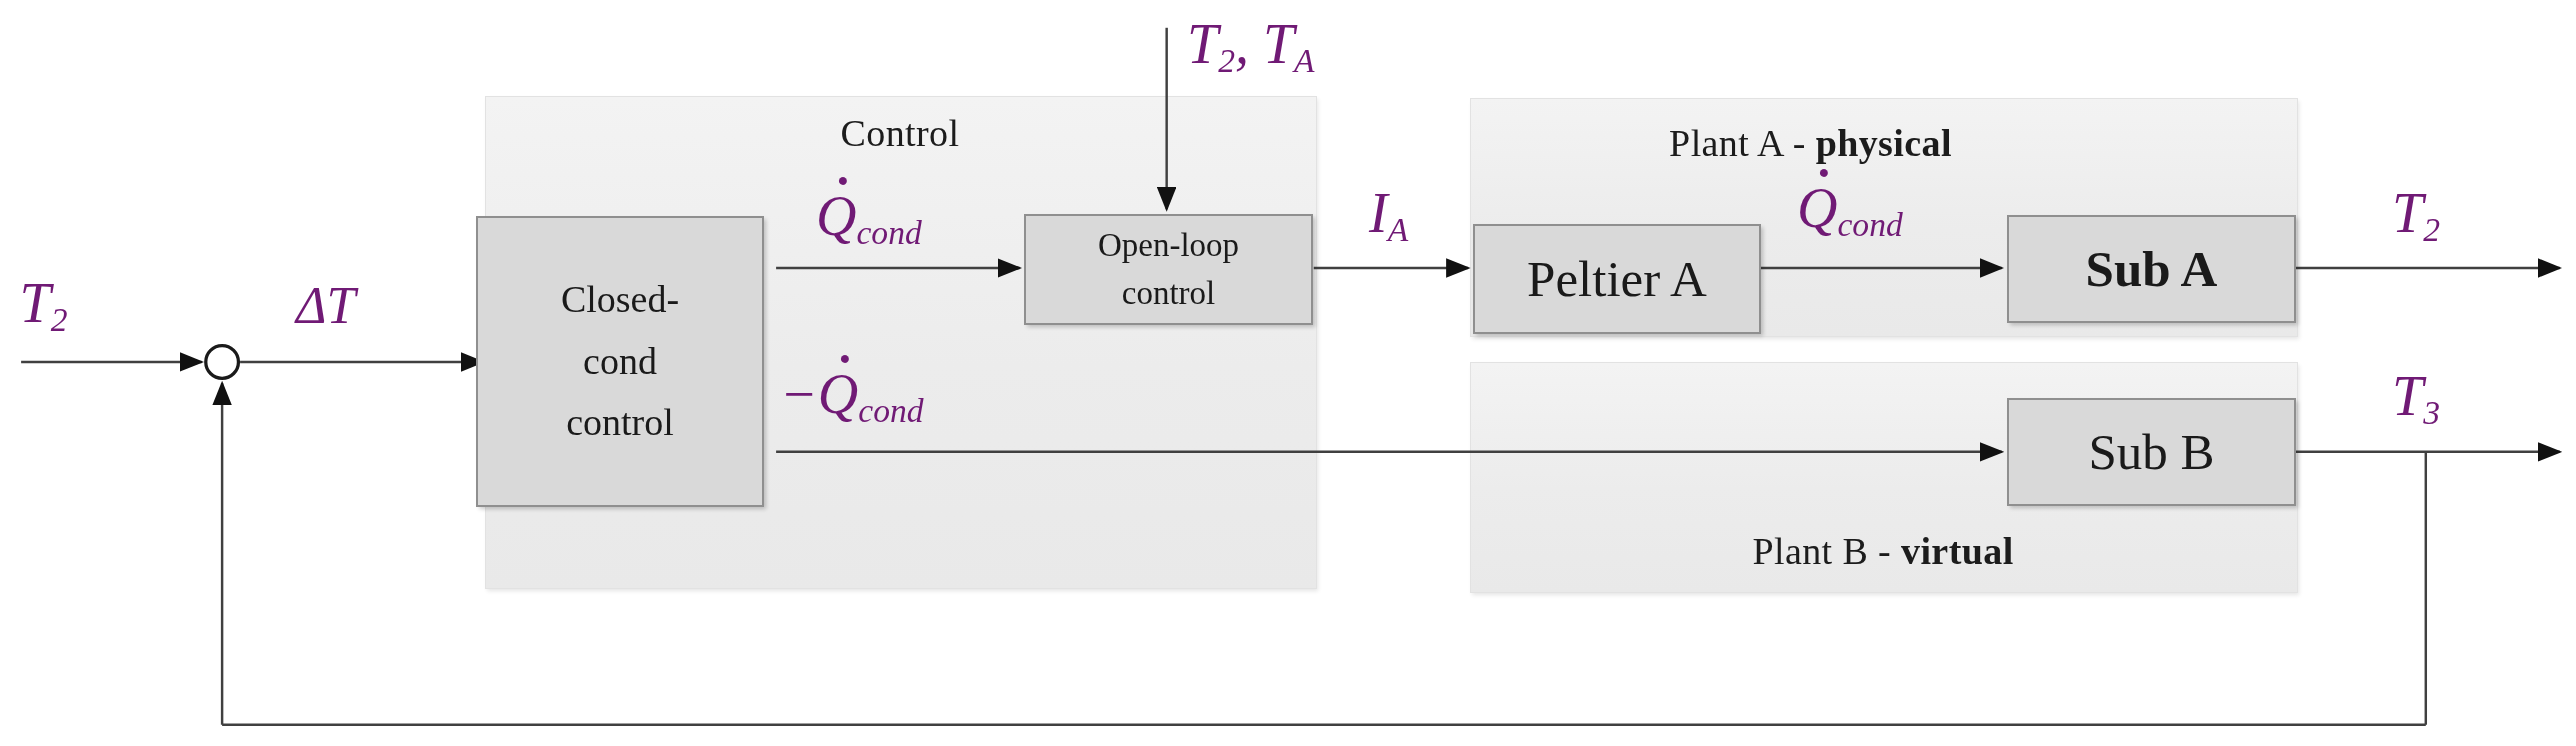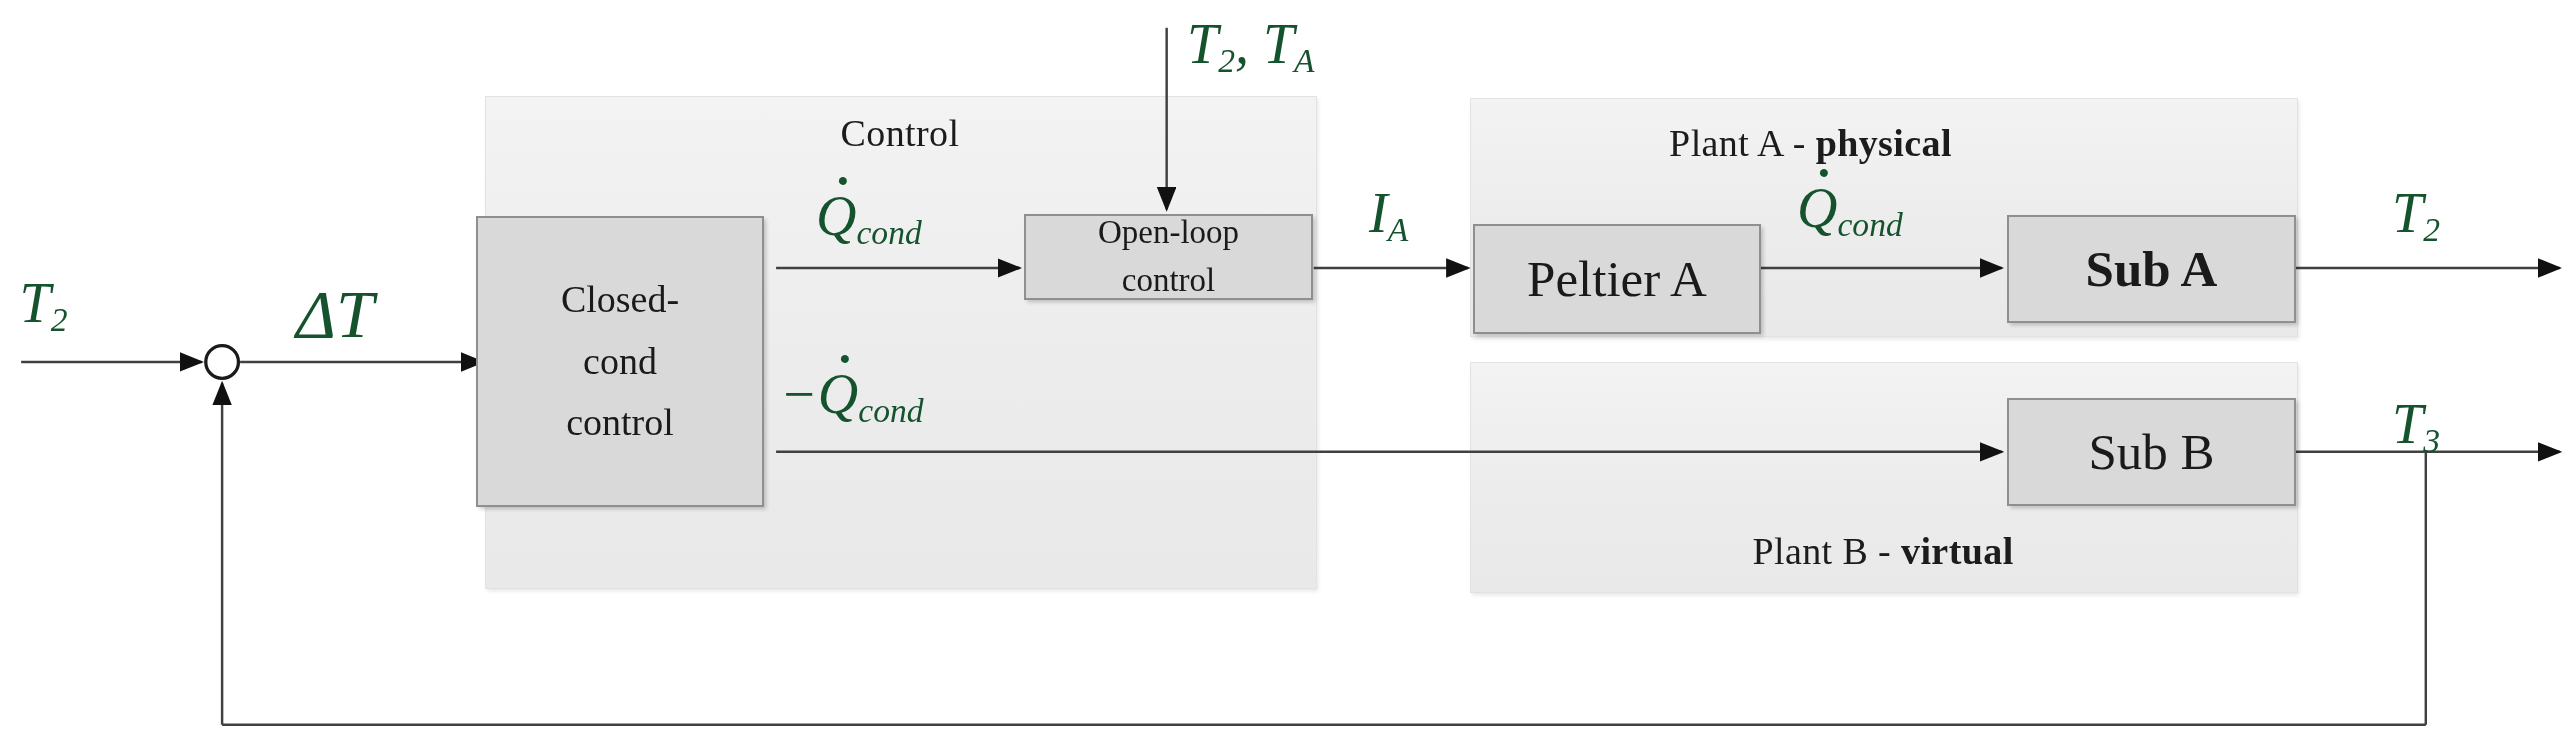--- a/index.html
+++ b/index.html
@@ -25,21 +25,21 @@
     box-shadow:2.5px 3.3px 4.1px rgba(0,0,0,0.20);
     display:flex;align-items:center;justify-content:center;text-align:center;
     color:#1a1a1a;box-sizing:border-box;
   }
   .block .stack{width:100%;}
   
   svg.wires{position:absolute;left:0;top:0;z-index:3;}
   
   .mlabel{
     position:absolute;z-index:5;font-style:italic;white-space:nowrap;
-    color:#14532d;line-height:1;
+    color:#701a75;line-height:1;
   }
   .mlabel sub{font-size:0.60em;font-style:italic;vertical-align:-0.28em;letter-spacing:0;}
   .qwrap{position:relative;display:inline-block;}
   .qdot{
     position:absolute;left:0.34em;top:-0.34em;font-style:normal;font-weight:700;
     font-size:0.95em;line-height:1;
   }
 </style>
 </head>
 <body>
@@ -82,21 +82,21 @@
   </svg>
 
   <div class="block" style="left:476px;top:216px;width:288px;height:291px;font-size:38px;">
     <div class="stack" style="line-height:1.62;">
       <div>Closed-</div>
       <div>cond</div>
       <div>control</div>
     </div>
   </div>
 
-  <div class="block" style="left:1024px;top:214px;width:289px;height:86px;font-size:33px;">
+  <div class="block" style="left:1024px;top:214px;width:289px;height:111px;font-size:33px;">
     <div class="stack" style="line-height:1.45;">
       <div>Open-loop</div>
       <div>control</div>
     </div>
   </div>
 
   <div class="block" style="left:1473px;top:224px;width:288px;height:110px;font-size:51px;text-align:right;">
     <span>Peltier A</span>
   </div>
 
@@ -105,21 +105,21 @@
   </div>
 
   <div class="block" style="left:2007px;top:398px;width:289px;height:108px;font-size:51px;">
     <span>Sub B</span>
   </div>
 
   <div class="mlabel" style="left:19.6px;top:275px;font-size:56px;">
     <span>T</span><sub>2</sub>
   </div>
 
-  <div class="mlabel" style="left:296px;top:280px;font-size:68px;">
+  <div class="mlabel" style="left:296px;top:280px;font-size:52px;">
     <span>ΔT</span>
   </div>
 
   <div class="mlabel" style="left:816px;top:188px;font-size:56px;">
     <span class="qwrap"><span class="qdot">˙</span><span>Q</span></span><sub>cond</sub>
   </div>
 
   <div class="mlabel" style="left:1187px;top:16.4px;font-size:56px;">
     <span>T</span><sub>2</sub><span>, </span><span>T</span><sub>A</sub>
   </div>
@@ -133,18 +133,18 @@
   </div>
 
   <div class="mlabel" style="left:2392px;top:185px;font-size:56px;">
     <span>T</span><sub>2</sub>
   </div>
 
   <div class="mlabel" style="left:780px;top:366px;font-size:56px;">
     <span>−</span><span class="qwrap"><span class="qdot">˙</span><span>Q</span></span><sub>cond</sub>
   </div>
 
-  <div class="mlabel" style="left:2392px;top:396px;font-size:56px;">
+  <div class="mlabel" style="left:2392px;top:368px;font-size:56px;">
     <span>T</span><sub>3</sub>
   </div>
 
 </div>
 
 
 </body></html>

